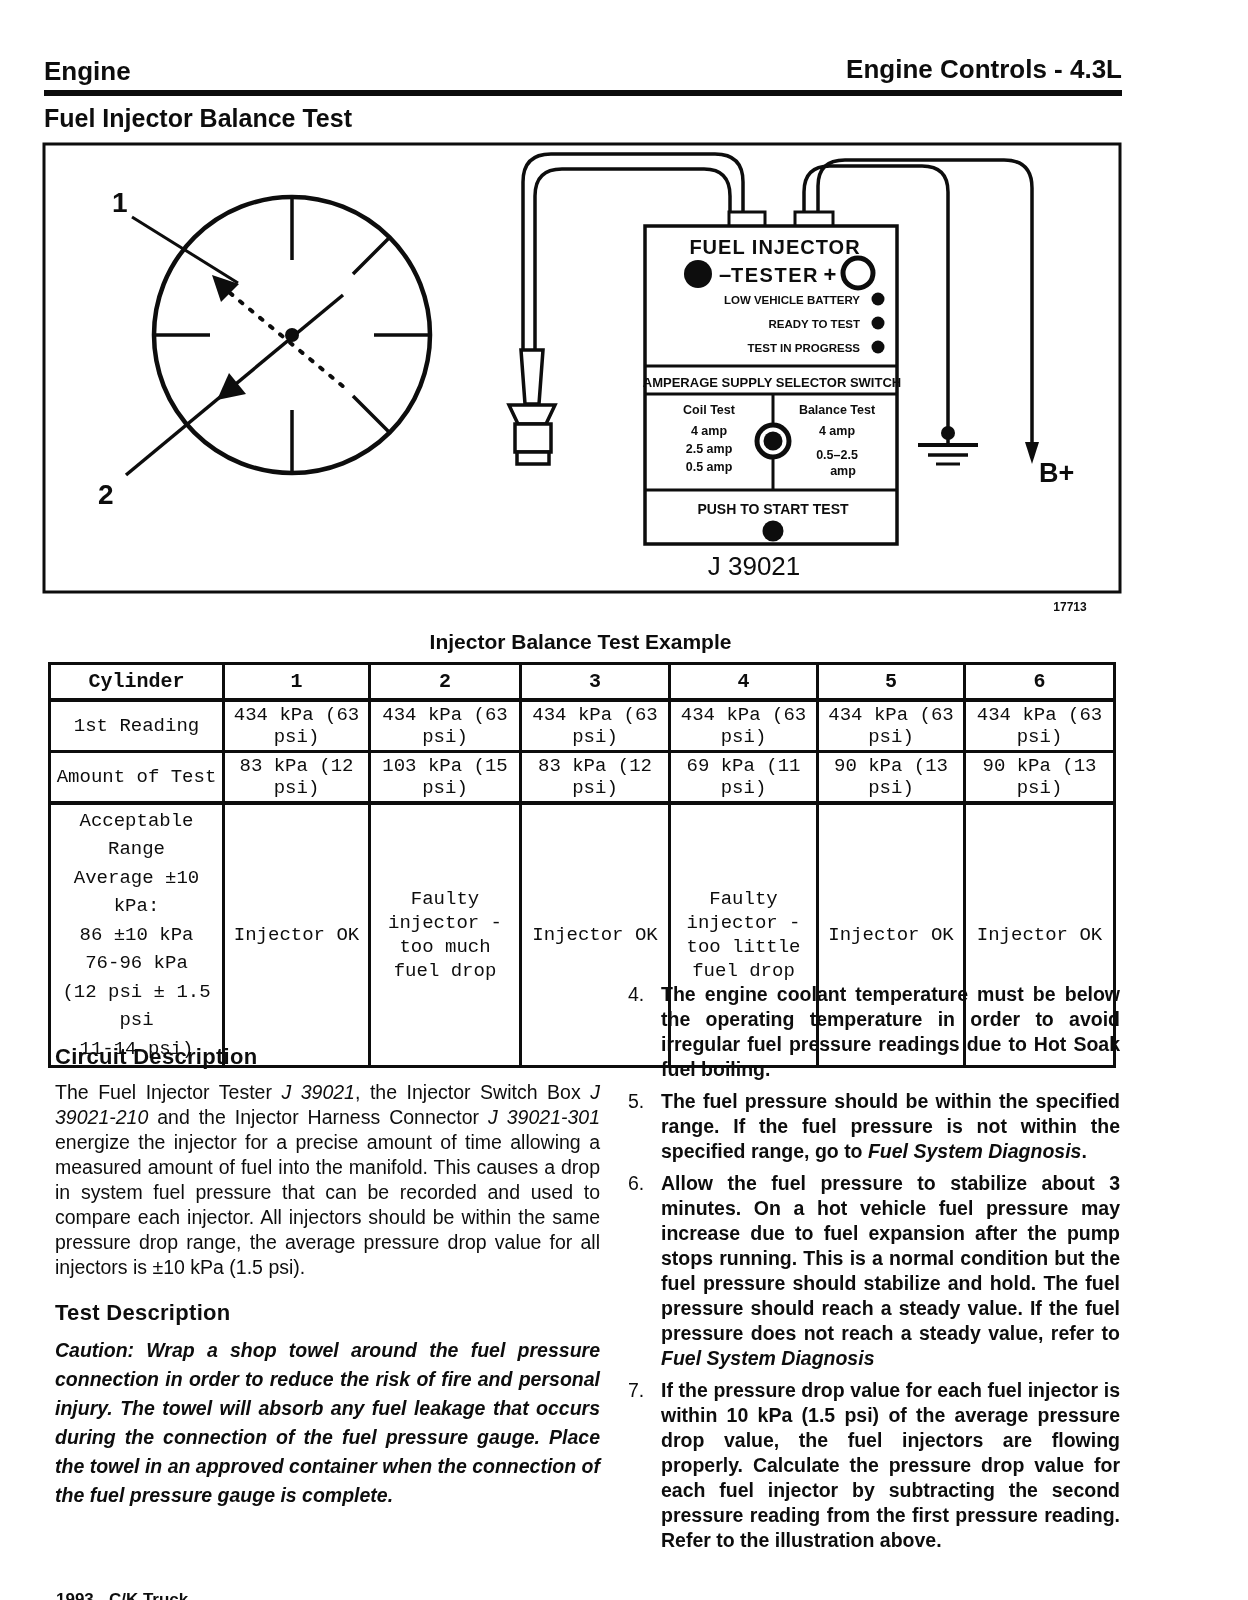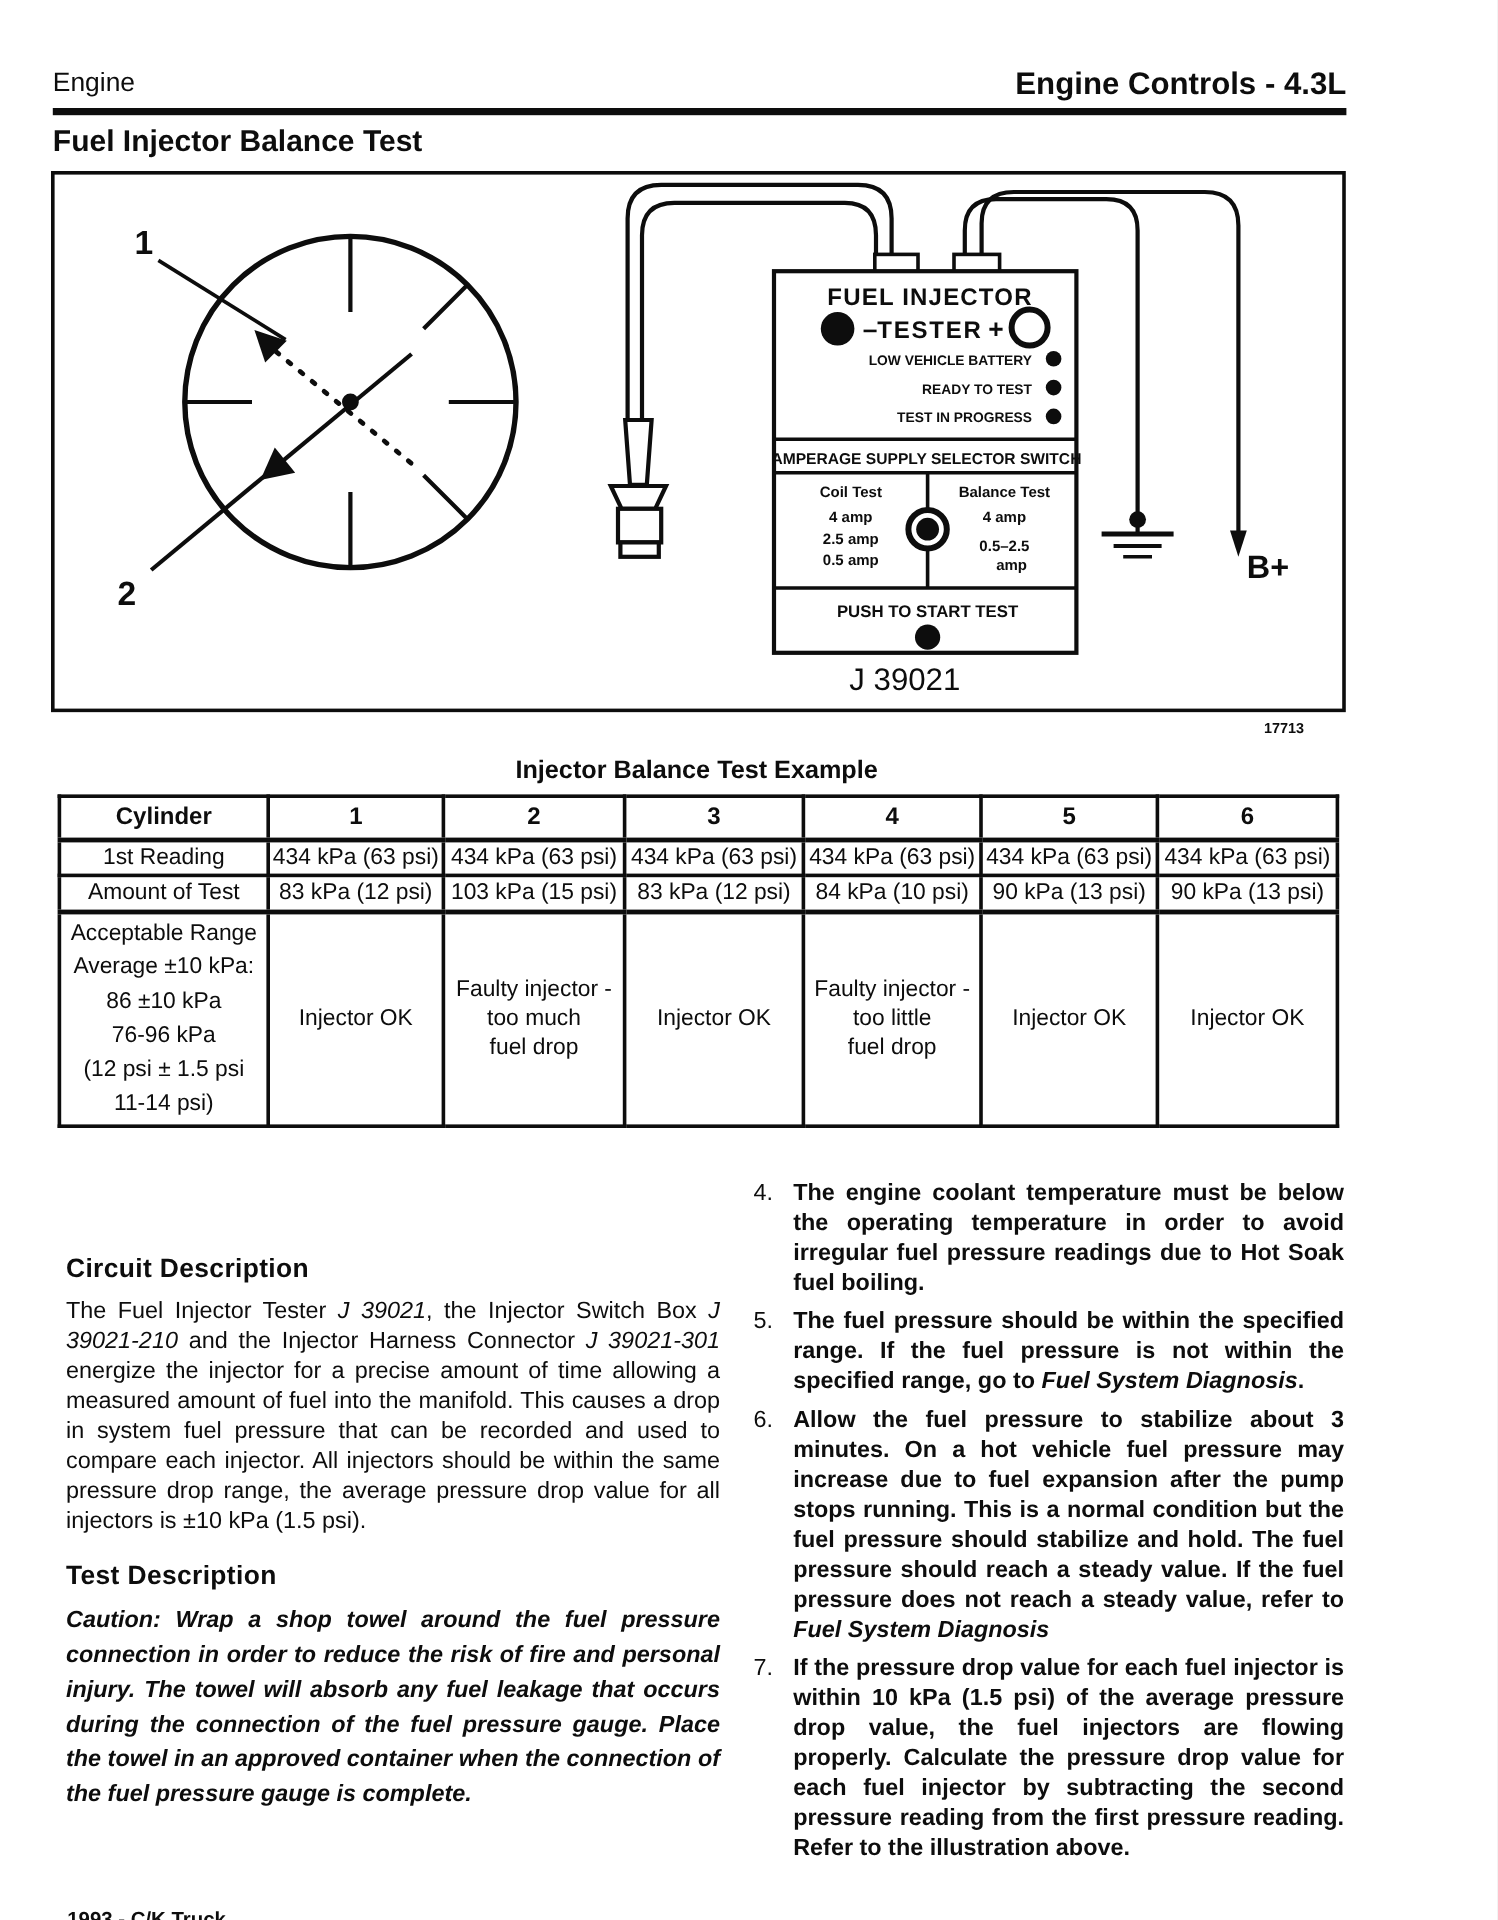--- a/index.html
+++ b/index.html
@@ -2,35 +2,35 @@
 <html><head>
 <meta charset="utf-8">
 <style>
   * { margin:0; padding:0; box-sizing:border-box; }
   html,body { background:#e8e8e8; }
   .page {
     position:relative; width:1248px; height:1600px; margin:0 auto;
     background:#ffffff; color:#0d0d0d; overflow:hidden;
     font-family:"Liberation Sans", sans-serif;
   }
-  .hdr-left  { position:absolute; left:44px;  top:56px; font-size:22px; font-weight:normal; }
+  .hdr-left  { position:absolute; left:44px;  top:56px; font-size:26px; font-weight:bold; }
   .hdr-right { position:absolute; right:126px; top:54px; font-size:26px; font-weight:bold; }
   .hdr-rule  { position:absolute; left:44px; top:90px; width:1078px; height:6px; background:#0d0d0d; }
   .page-heading { position:absolute; left:44px; top:104px; font-size:25px; font-weight:bold; }
 
   .figure-svg { position:absolute; left:42px; top:142px; }
   svg text { font-family:"Liberation Sans", sans-serif; fill:#0d0d0d; }
   .fig-number { position:absolute; left:1020px; top:600px; width:100px; text-align:center;
                 font-size:12px; font-weight:bold; }
 
   .table-title { position:absolute; left:48px; top:630px; width:1065px; text-align:center;
                  font-size:21px; font-weight:bold; }
   .table-wrap { position:absolute; left:48px; top:662px; }
   table.balance { border-collapse:collapse; table-layout:fixed; width:1065px;
-                  border:3px solid #d946ef; }
+                  border:3px solid #d946ef;font-family:Liberation Mono, monospace; }
   table.balance th, table.balance td {
     border:3px solid #0d0d0d; text-align:center; vertical-align:middle;
     font-size:19px; padding:2px 1px; }
   table.balance th { font-size:20px; font-weight:bold; }
   tr.hdr-row   { height:36px; }
   tr.data-row  { height:30px; }
   tr.thick-under th, tr.thick-under td { border-bottom-width:4px; }
   tr.acc-row   { height:174px; }
   .pre { white-space:pre-line; }
   .acc-label   { font-size:19px; line-height:28.5px; }
@@ -171,21 +171,21 @@
         <td>434 kPa (63 psi)</td>
         <td>434 kPa (63 psi)</td>
         <td>434 kPa (63 psi)</td>
         <td>434 kPa (63 psi)</td>
       </tr>
       <tr class="data-row thick-under">
         <td>Amount of Test</td>
         <td>83 kPa (12 psi)</td>
         <td>103 kPa (15 psi)</td>
         <td>83 kPa (12 psi)</td>
-        <td>84 kPa (10 psi)</td>
+        <td>69 kPa (11 psi)</td>
         <td>90 kPa (13 psi)</td>
         <td>90 kPa (13 psi)</td>
       </tr>
       <tr class="acc-row">
         <td class="pre acc-label">Acceptable Range
 Average ±10 kPa:
 86 ±10 kPa
 76-96 kPa
 (12 psi ± 1.5 psi
 11-14 psi)</td>

